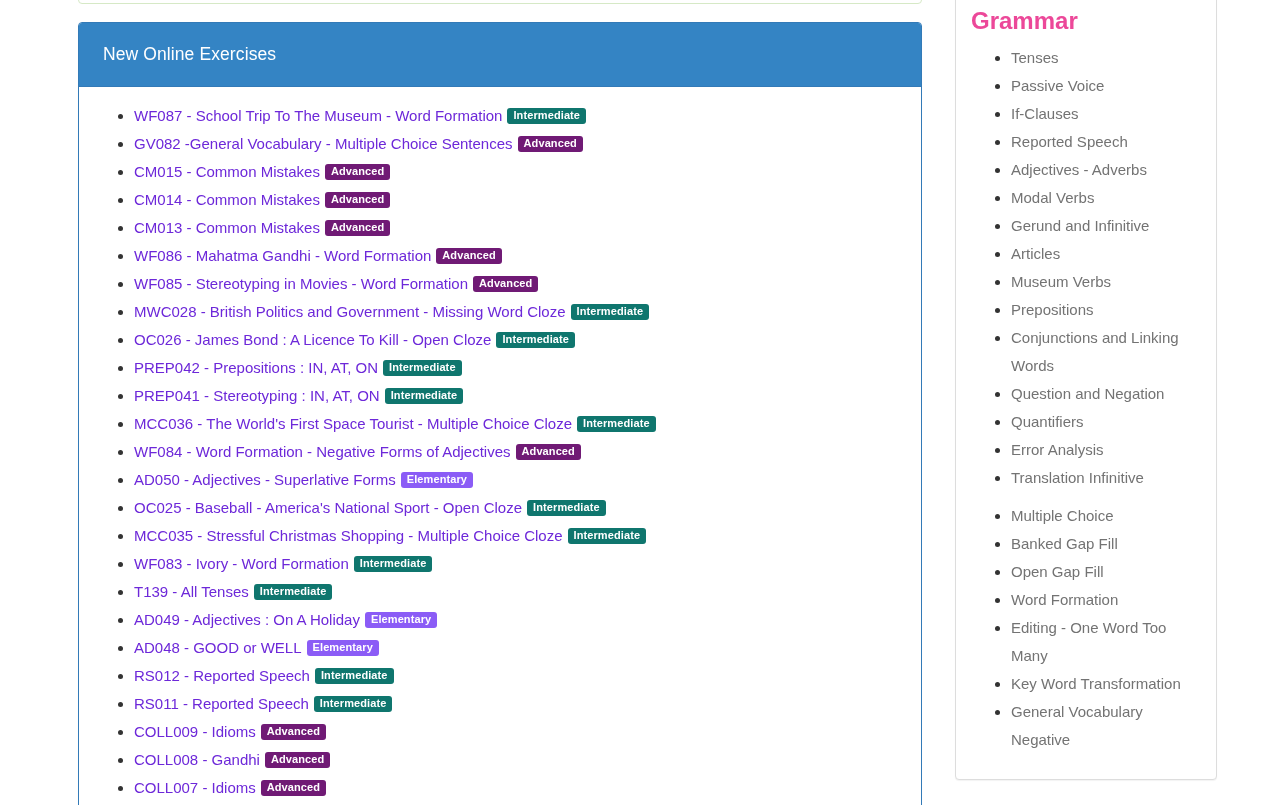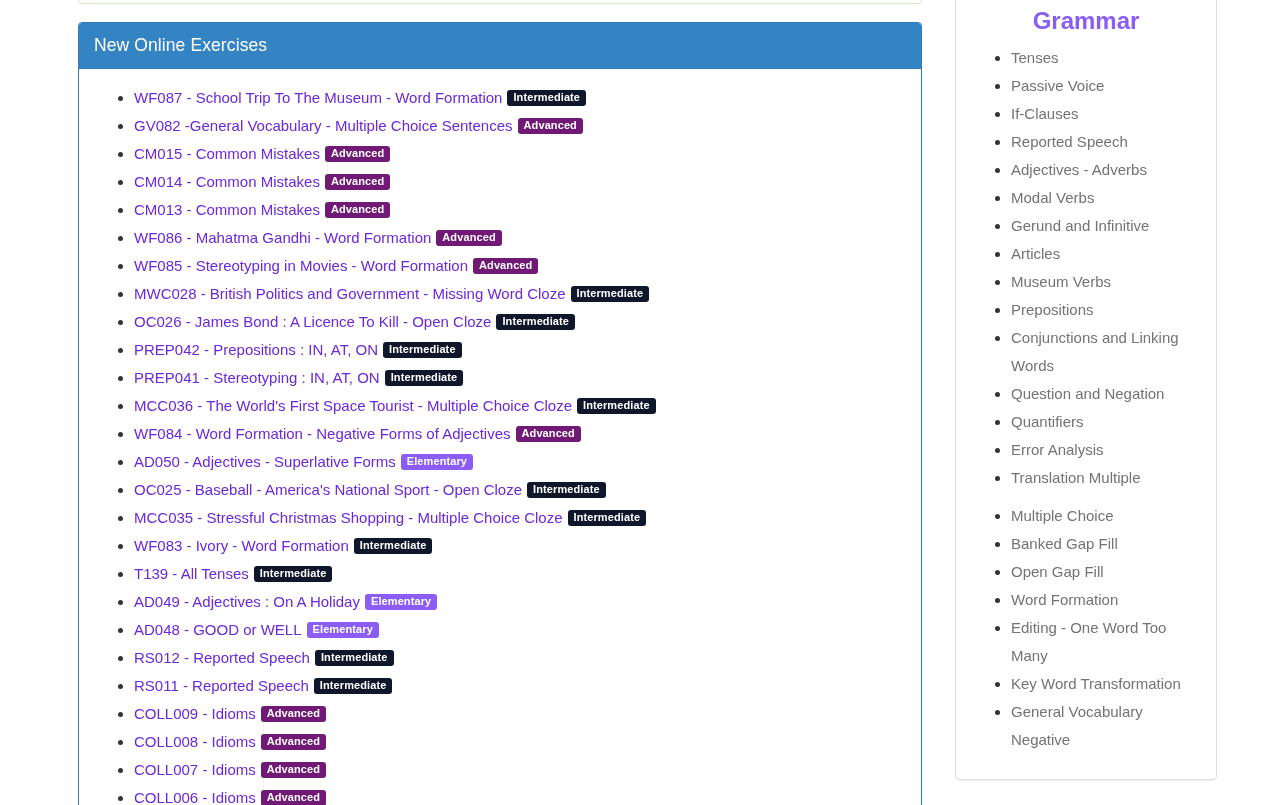--- a/index.html
+++ b/index.html
@@ -45,21 +45,21 @@
   }
   .panel-primary .panel-heading {
     background: #3484c4;
     border-bottom: 1px solid #337ab7;
     border-top-left-radius: 3px;
     border-top-right-radius: 3px;
     padding: 12px 15px;
     color: #ffffff;
   }
   .panel-title {
-    margin: 0;
+    margin: 9px;
     font-size: 17.5px;
     font-weight: normal;
     line-height: 1.2;
     color: #ffffff;
     letter-spacing: .1px;
   }
   .panel-primary .panel-body {
     padding: 15px;
     padding-bottom: 20px;
   }
@@ -94,21 +94,21 @@
     font-size: 11px;
     font-weight: bold;
     line-height: 1;
     color: #ffffff;
     text-align: center;
     white-space: nowrap;
     vertical-align: 2px;
     border-radius: 3px;
     letter-spacing: .1px;
   }
-  .label-success { background-color: #0f172a; }
+  .label-success { background-color: #0f766e; }
   .label-danger  { background-color: #701a75; }
   .label-primary { background-color: #8b5cf6; }
 
   
   .sidebar {
     position: absolute;
     left: 955px;
     top: -10px;
     width: 262px;
   }
@@ -121,22 +121,21 @@
     margin-bottom: 20px;
   }
   .panel-default .panel-body {
     padding: 15px;
   }
   .side-heading {
     margin: 8px 0 10px 0;
     font-size: 24px;
     line-height: 1.1;
     font-weight: bold;
-    color: #8b5cf6;
-    text-align: center;
+    color: #ec4899;
   }
   .side-heading.first { margin-top: 2px; }
   ul.side-list {
     margin: 0 0 10px 0;
     padding-left: 40px;
     list-style: disc;
   }
   ul.side-list > li {
     line-height: 28px;
     color: #333;
@@ -177,21 +176,21 @@
           <li><a class="ex-link" href="#">AD050 - Adjectives - Superlative Forms</a><span class="label label-primary">Elementary</span></li>
           <li><a class="ex-link" href="#">OC025 - Baseball - America's National Sport - Open Cloze</a><span class="label label-success">Intermediate</span></li>
           <li><a class="ex-link" href="#">MCC035 - Stressful Christmas Shopping - Multiple Choice Cloze</a><span class="label label-success">Intermediate</span></li>
           <li><a class="ex-link" href="#">WF083 - Ivory - Word Formation</a><span class="label label-success">Intermediate</span></li>
           <li><a class="ex-link" href="#">T139 - All Tenses</a><span class="label label-success">Intermediate</span></li>
           <li><a class="ex-link" href="#">AD049 - Adjectives : On A Holiday</a><span class="label label-primary">Elementary</span></li>
           <li><a class="ex-link" href="#">AD048 - GOOD or WELL</a><span class="label label-primary">Elementary</span></li>
           <li><a class="ex-link" href="#">RS012 - Reported Speech</a><span class="label label-success">Intermediate</span></li>
           <li><a class="ex-link" href="#">RS011 - Reported Speech</a><span class="label label-success">Intermediate</span></li>
           <li><a class="ex-link" href="#">COLL009 - Idioms</a><span class="label label-danger">Advanced</span></li>
-          <li><a class="ex-link" href="#">COLL008 - Idioms</a><span class="label label-danger">Advanced</span></li>
+          <li><a class="ex-link" href="#">COLL008 - Gandhi</a><span class="label label-danger">Advanced</span></li>
           <li><a class="ex-link" href="#">COLL007 - Idioms</a><span class="label label-danger">Advanced</span></li>
           <li><a class="ex-link" href="#">COLL006 - Idioms</a><span class="label label-danger">Advanced</span></li>
         </ul>
     </div>
   </section>
 
   <aside class="sidebar">
 
     <div class="panel-default">
       <div class="panel-body">
@@ -204,21 +203,21 @@
             <li><a class="side-link" href="#">Adjectives - Adverbs</a></li>
             <li><a class="side-link" href="#">Modal Verbs</a></li>
             <li><a class="side-link" href="#">Gerund and Infinitive</a></li>
             <li><a class="side-link" href="#">Articles</a></li>
             <li><a class="side-link" href="#">Museum Verbs</a></li>
             <li><a class="side-link" href="#">Prepositions</a></li>
             <li><a class="side-link" href="#">Conjunctions and Linking Words</a></li>
             <li><a class="side-link" href="#">Question and Negation</a></li>
             <li><a class="side-link" href="#">Quantifiers</a></li>
             <li><a class="side-link" href="#">Error Analysis</a></li>
-            <li><a class="side-link" href="#">Translation Multiple</a></li>
+            <li><a class="side-link" href="#">Translation Infinitive</a></li>
           </ul>
 
         <ul class="side-list" id="vocabulary-list">
             <li><a class="side-link" href="#">Multiple Choice</a></li>
             <li><a class="side-link" href="#">Banked Gap Fill</a></li>
             <li><a class="side-link" href="#">Open Gap Fill</a></li>
             <li><a class="side-link" href="#">Word Formation</a></li>
             <li><a class="side-link" href="#">Editing - One Word Too Many</a></li>
             <li><a class="side-link" href="#">Key Word Transformation</a></li>
             <li><a class="side-link" href="#">General Vocabulary Negative</a></li>

